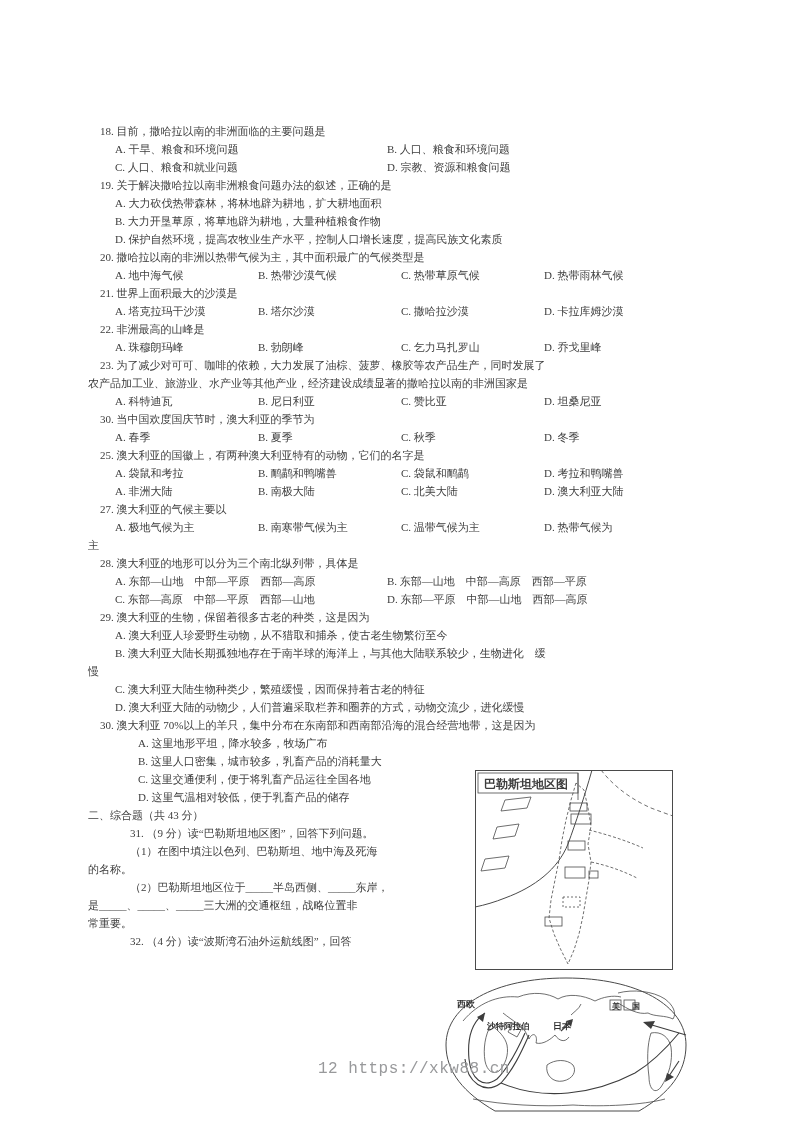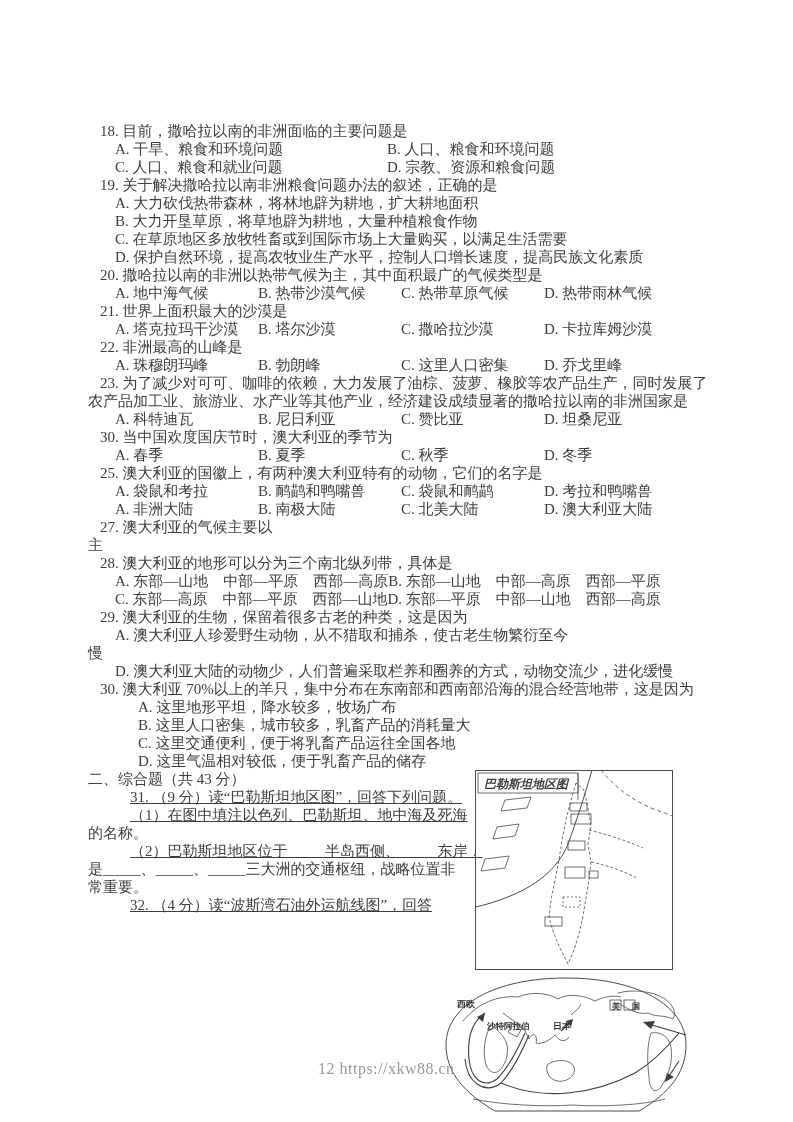--- a/index.html
+++ b/index.html
@@ -7,48 +7,48 @@
     position:relative;
     width:793px;height:1122px;
     background:#ffffff;
     overflow:hidden;
     font-family:"Liberation Serif", serif;
     color:#3d3d3d;
   }
   
   #text-flow{
     position:absolute;left:88px;top:122px;width:606px;
-    font-size:15px;line-height:18px;
+    font-size:11px;line-height:18px;
   }
   .ln{white-space:nowrap;height:18px;}
   .q{padding-left:12px;}
   .opt1{padding-left:27px;}
   .opt30{padding-left:50px;}
-  .sub{padding-left:42px;text-decoration:underline;}
+  .sub{padding-left:42px;}
   .sec{padding-left:0;}
   .cont{padding-left:0;}
   .optrow2,.optrow4{display:flex;padding-left:27px;}
   .optrow4 .opt{flex:0 0 143px;white-space:nowrap;}
   .optrow2 .opt{flex:0 0 272px;white-space:nowrap;}
   
   .map{position:absolute;}
-  #palestine-map{left:475px;top:770px;width:198px;height:232px;font-style:italic;}
+  #palestine-map{left:475px;top:770px;width:198px;height:232px;}
   #world-map{left:443px;top:973px;width:247px;height:142px;}
   svg{display:block;}
   .mline{stroke:#4a4a4a;fill:none;stroke-width:1;}
   .thin{stroke-width:0.8;}
   .dashed{stroke-dasharray:3 2;}
   .dashed2{stroke-dasharray:4 3;}
   .route{stroke:#3d3d3d;stroke-width:1.1;fill:none;}
   .maplabel{font-family:"Liberation Serif",serif;fill:#333;font-weight:bold;}
   .arrow{fill:#3d3d3d;stroke:none;}
   
   #footer-watermark{
     position:absolute;left:318px;top:1060px;
-    font-family:Liberation Serif, serif;
+    font-family:Liberation Mono, monospace;
     font-size:16px;color:#98999b;letter-spacing:0.5px;
   }
 </style>
 </head>
 <body>
 
 <div class="page">
 
   <div id="text-flow">
       <div class="ln q">18. 目前，撒哈拉以南的非洲面临的主要问题是</div>
@@ -56,41 +56,40 @@
         <span class="opt">A. 干旱、粮食和环境问题</span>
         <span class="opt">B. 人口、粮食和环境问题</span>
       </div>
       <div class="ln optrow2">
         <span class="opt">C. 人口、粮食和就业问题</span>
         <span class="opt">D. 宗教、资源和粮食问题</span>
       </div>
       <div class="ln q">19. 关于解决撒哈拉以南非洲粮食问题办法的叙述，正确的是</div>
       <div class="ln opt1">A. 大力砍伐热带森林，将林地辟为耕地，扩大耕地面积</div>
       <div class="ln opt1">B. 大力开垦草原，将草地辟为耕地，大量种植粮食作物</div>
-      <div class="ln opt1">C. 在草原地区多放牧牲畜或到国际市场上大量购买，以满足生活需要</div>
       <div class="ln opt1">D. 保护自然环境，提高农牧业生产水平，控制人口增长速度，提高民族文化素质</div>
       <div class="ln q">20. 撒哈拉以南的非洲以热带气候为主，其中面积最广的气候类型是</div>
       <div class="ln optrow4">
         <span class="opt">A. 地中海气候</span>
         <span class="opt">B. 热带沙漠气候</span>
         <span class="opt">C. 热带草原气候</span>
         <span class="opt">D. 热带雨林气候</span>
       </div>
       <div class="ln q">21. 世界上面积最大的沙漠是</div>
       <div class="ln optrow4">
         <span class="opt">A. 塔克拉玛干沙漠</span>
         <span class="opt">B. 塔尔沙漠</span>
         <span class="opt">C. 撒哈拉沙漠</span>
         <span class="opt">D. 卡拉库姆沙漠</span>
       </div>
       <div class="ln q">22. 非洲最高的山峰是</div>
       <div class="ln optrow4">
         <span class="opt">A. 珠穆朗玛峰</span>
         <span class="opt">B. 勃朗峰</span>
-        <span class="opt">C. 这里人口密集</span>
+        <span class="opt">C. 乞力马扎罗山</span>
         <span class="opt">D. 乔戈里峰</span>
       </div>
       <div class="ln q">23. 为了减少对可可、咖啡的依赖，大力发展了油棕、菠萝、橡胶等农产品生产，同时发展了</div>
       <div class="ln cont">农产品加工业、旅游业、水产业等其他产业，经济建设成绩显著的撒哈拉以南的非洲国家是</div>
       <div class="ln optrow4">
         <span class="opt">A. 科特迪瓦</span>
         <span class="opt">B. 尼日利亚</span>
         <span class="opt">C. 赞比亚</span>
         <span class="opt">D. 坦桑尼亚</span>
       </div>
@@ -108,33 +107,41 @@
         <span class="opt">C. 袋鼠和鸸鹋</span>
         <span class="opt">D. 考拉和鸭嘴兽</span>
       </div>
       <div class="ln optrow4">
         <span class="opt">A. 非洲大陆</span>
         <span class="opt">B. 南极大陆</span>
         <span class="opt">C. 北美大陆</span>
         <span class="opt">D. 澳大利亚大陆</span>
       </div>
       <div class="ln q">27. 澳大利亚的气候主要以</div>
+      <div class="ln optrow4">
+        <span class="opt">A. 极地气候为主</span>
+        <span class="opt">B. 南寒带气候为主</span>
+        <span class="opt">C. 温带气候为主</span>
+        <span class="opt">D. 热带气候为</span>
+      </div>
       <div class="ln cont">主</div>
       <div class="ln q">28. 澳大利亚的地形可以分为三个南北纵列带，具体是</div>
       <div class="ln optrow2">
         <span class="opt">A. 东部—山地　中部—平原　西部—高原</span>
         <span class="opt">B. 东部—山地　中部—高原　西部—平原</span>
       </div>
       <div class="ln optrow2">
         <span class="opt">C. 东部—高原　中部—平原　西部—山地</span>
         <span class="opt">D. 东部—平原　中部—山地　西部—高原</span>
       </div>
       <div class="ln q">29. 澳大利亚的生物，保留着很多古老的种类，这是因为</div>
       <div class="ln opt1">A. 澳大利亚人珍爱野生动物，从不猎取和捕杀，使古老生物繁衍至今</div>
+      <div class="ln opt1">B. 澳大利亚大陆长期孤独地存在于南半球的海洋上，与其他大陆联系较少，生物进化　缓</div>
       <div class="ln cont">慢</div>
+      <div class="ln opt1">C. 澳大利亚大陆生物种类少，繁殖缓慢，因而保持着古老的特征</div>
       <div class="ln opt1">D. 澳大利亚大陆的动物少，人们普遍采取栏养和圈养的方式，动物交流少，进化缓慢</div>
       <div class="ln q">30. 澳大利亚 70%以上的羊只，集中分布在东南部和西南部沿海的混合经营地带，这是因为</div>
       <div class="ln opt30">A. 这里地形平坦，降水较多，牧场广布</div>
       <div class="ln opt30">B. 这里人口密集，城市较多，乳畜产品的消耗量大</div>
       <div class="ln opt30">C. 这里交通便利，便于将乳畜产品运往全国各地</div>
       <div class="ln opt30">D. 这里气温相对较低，便于乳畜产品的储存</div>
       <div class="ln sec">二、综合题（共 43 分）</div>
       <div class="ln sub">31. （9 分）读“巴勒斯坦地区图”，回答下列问题。</div>
       <div class="ln sub">（1）在图中填注以色列、巴勒斯坦、地中海及死海</div>
       <div class="ln cont">的名称。</div>

